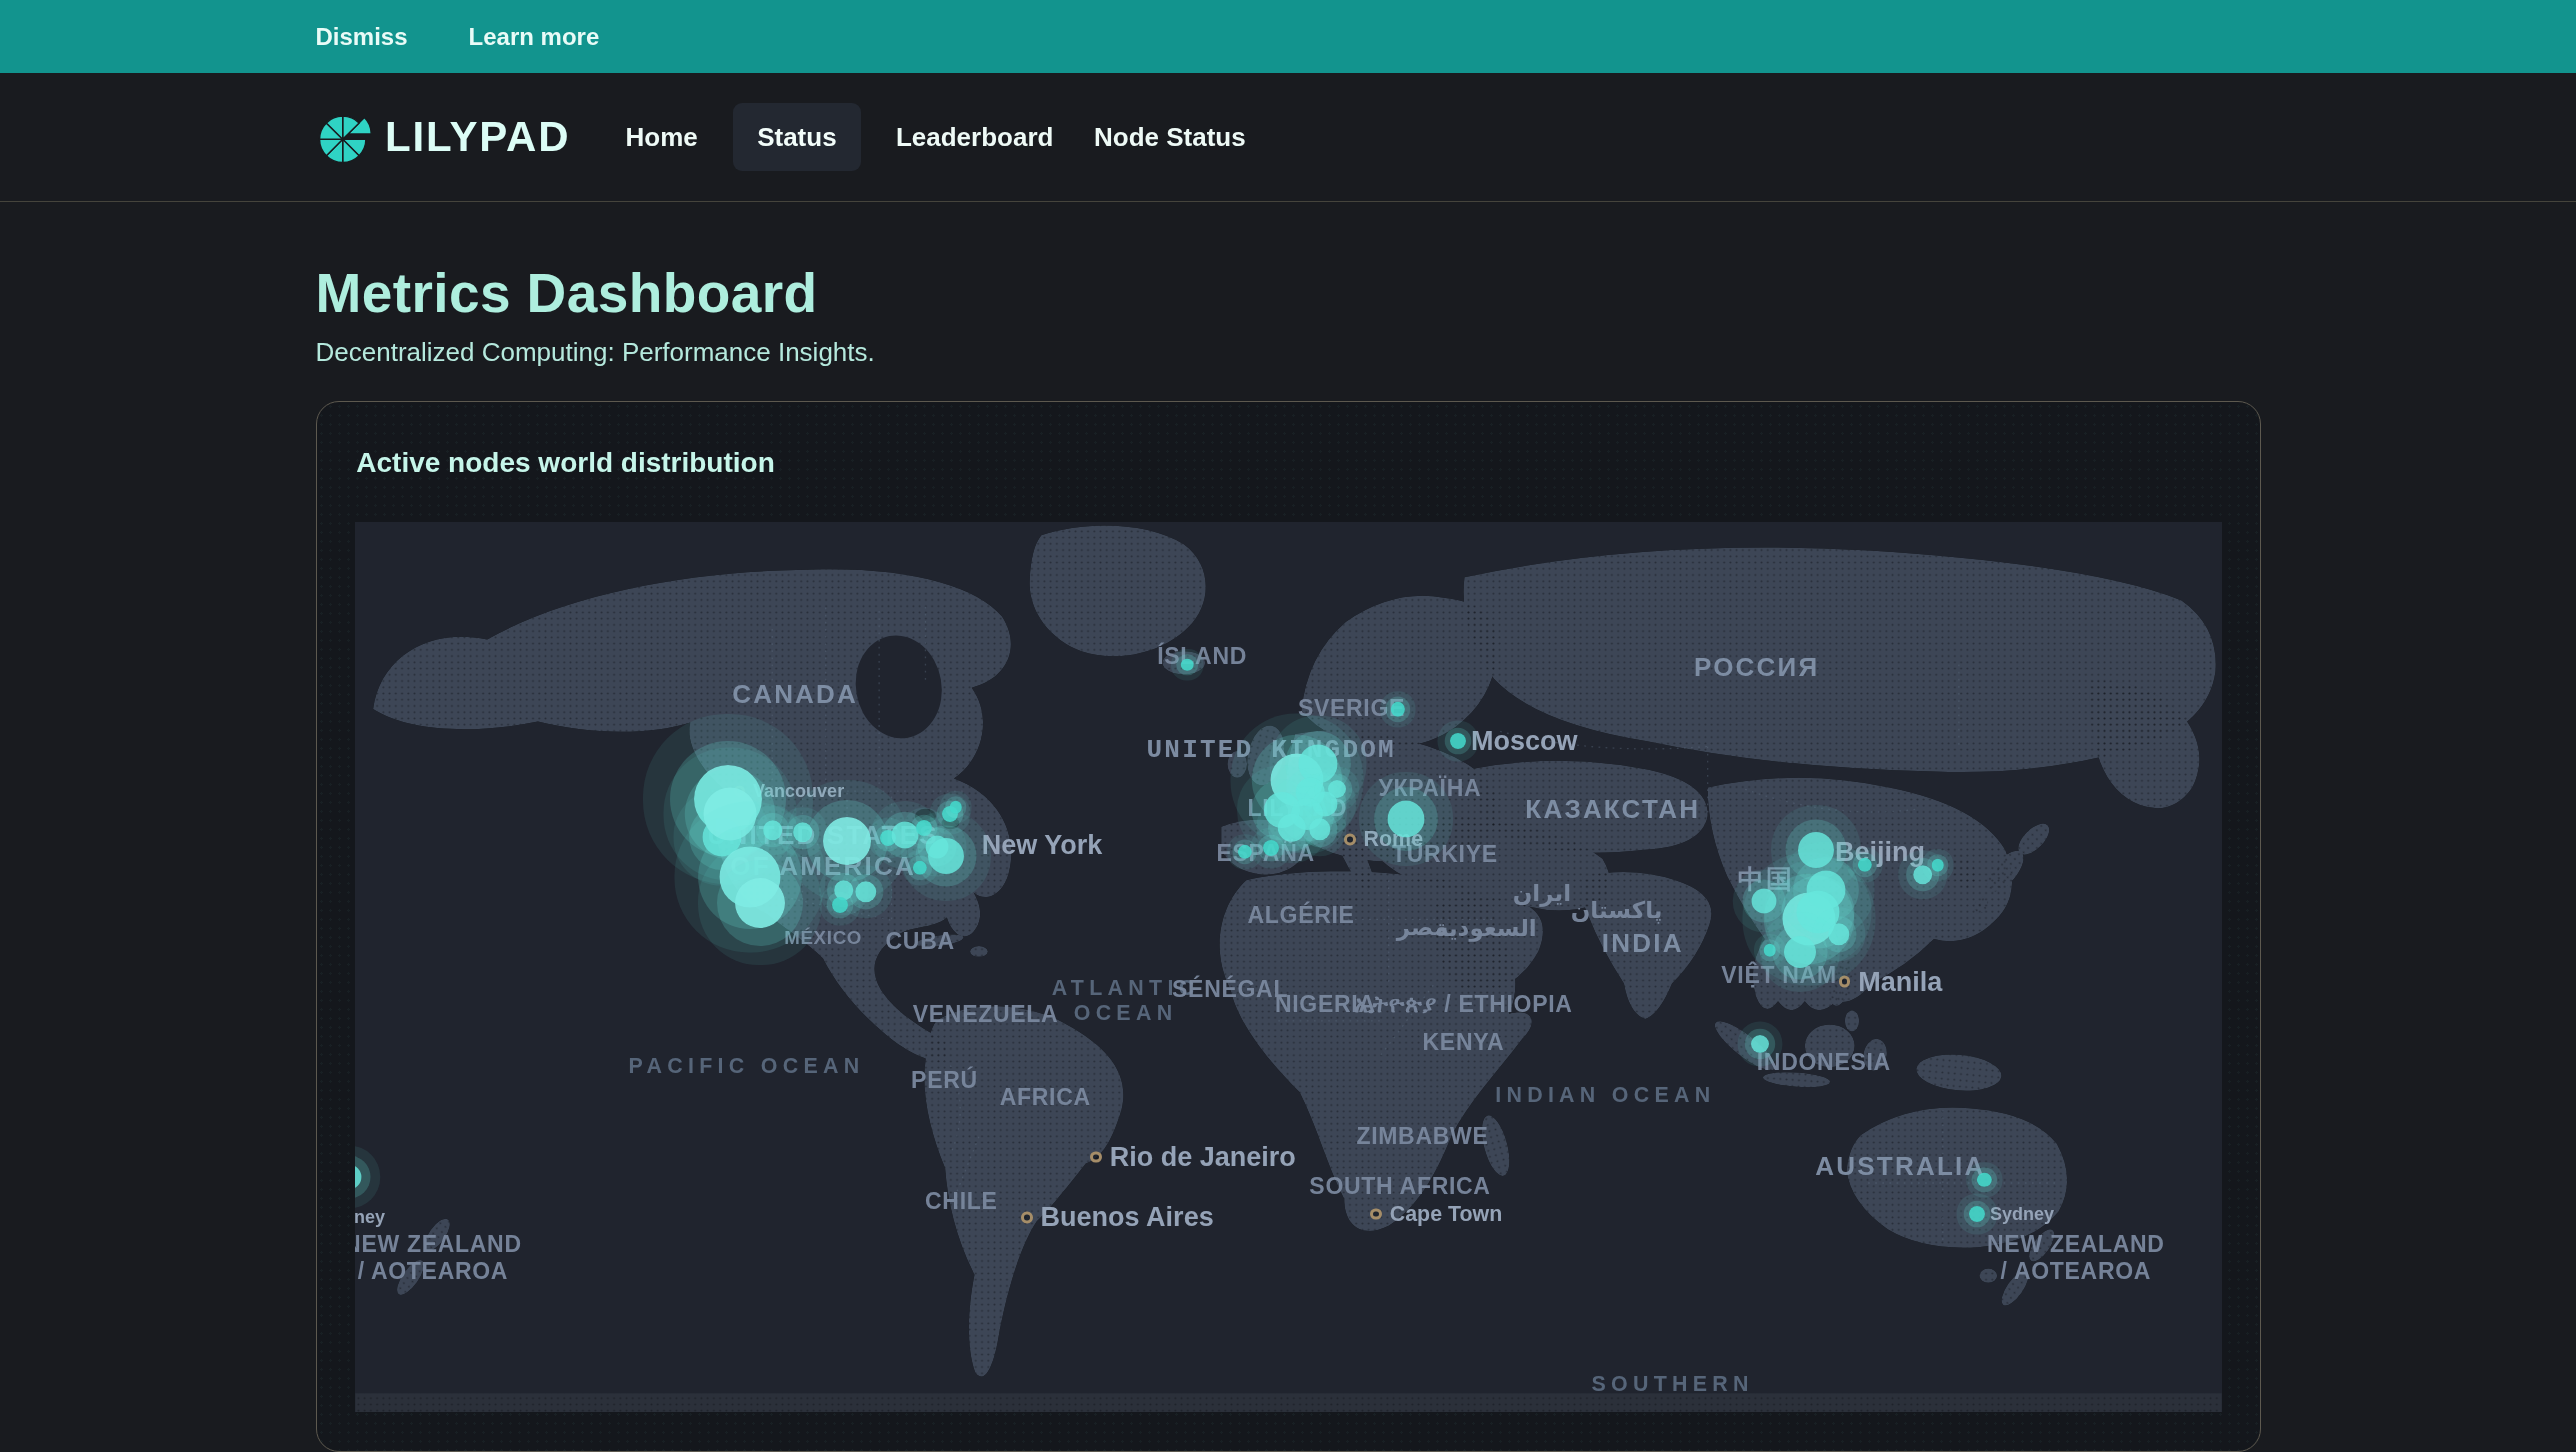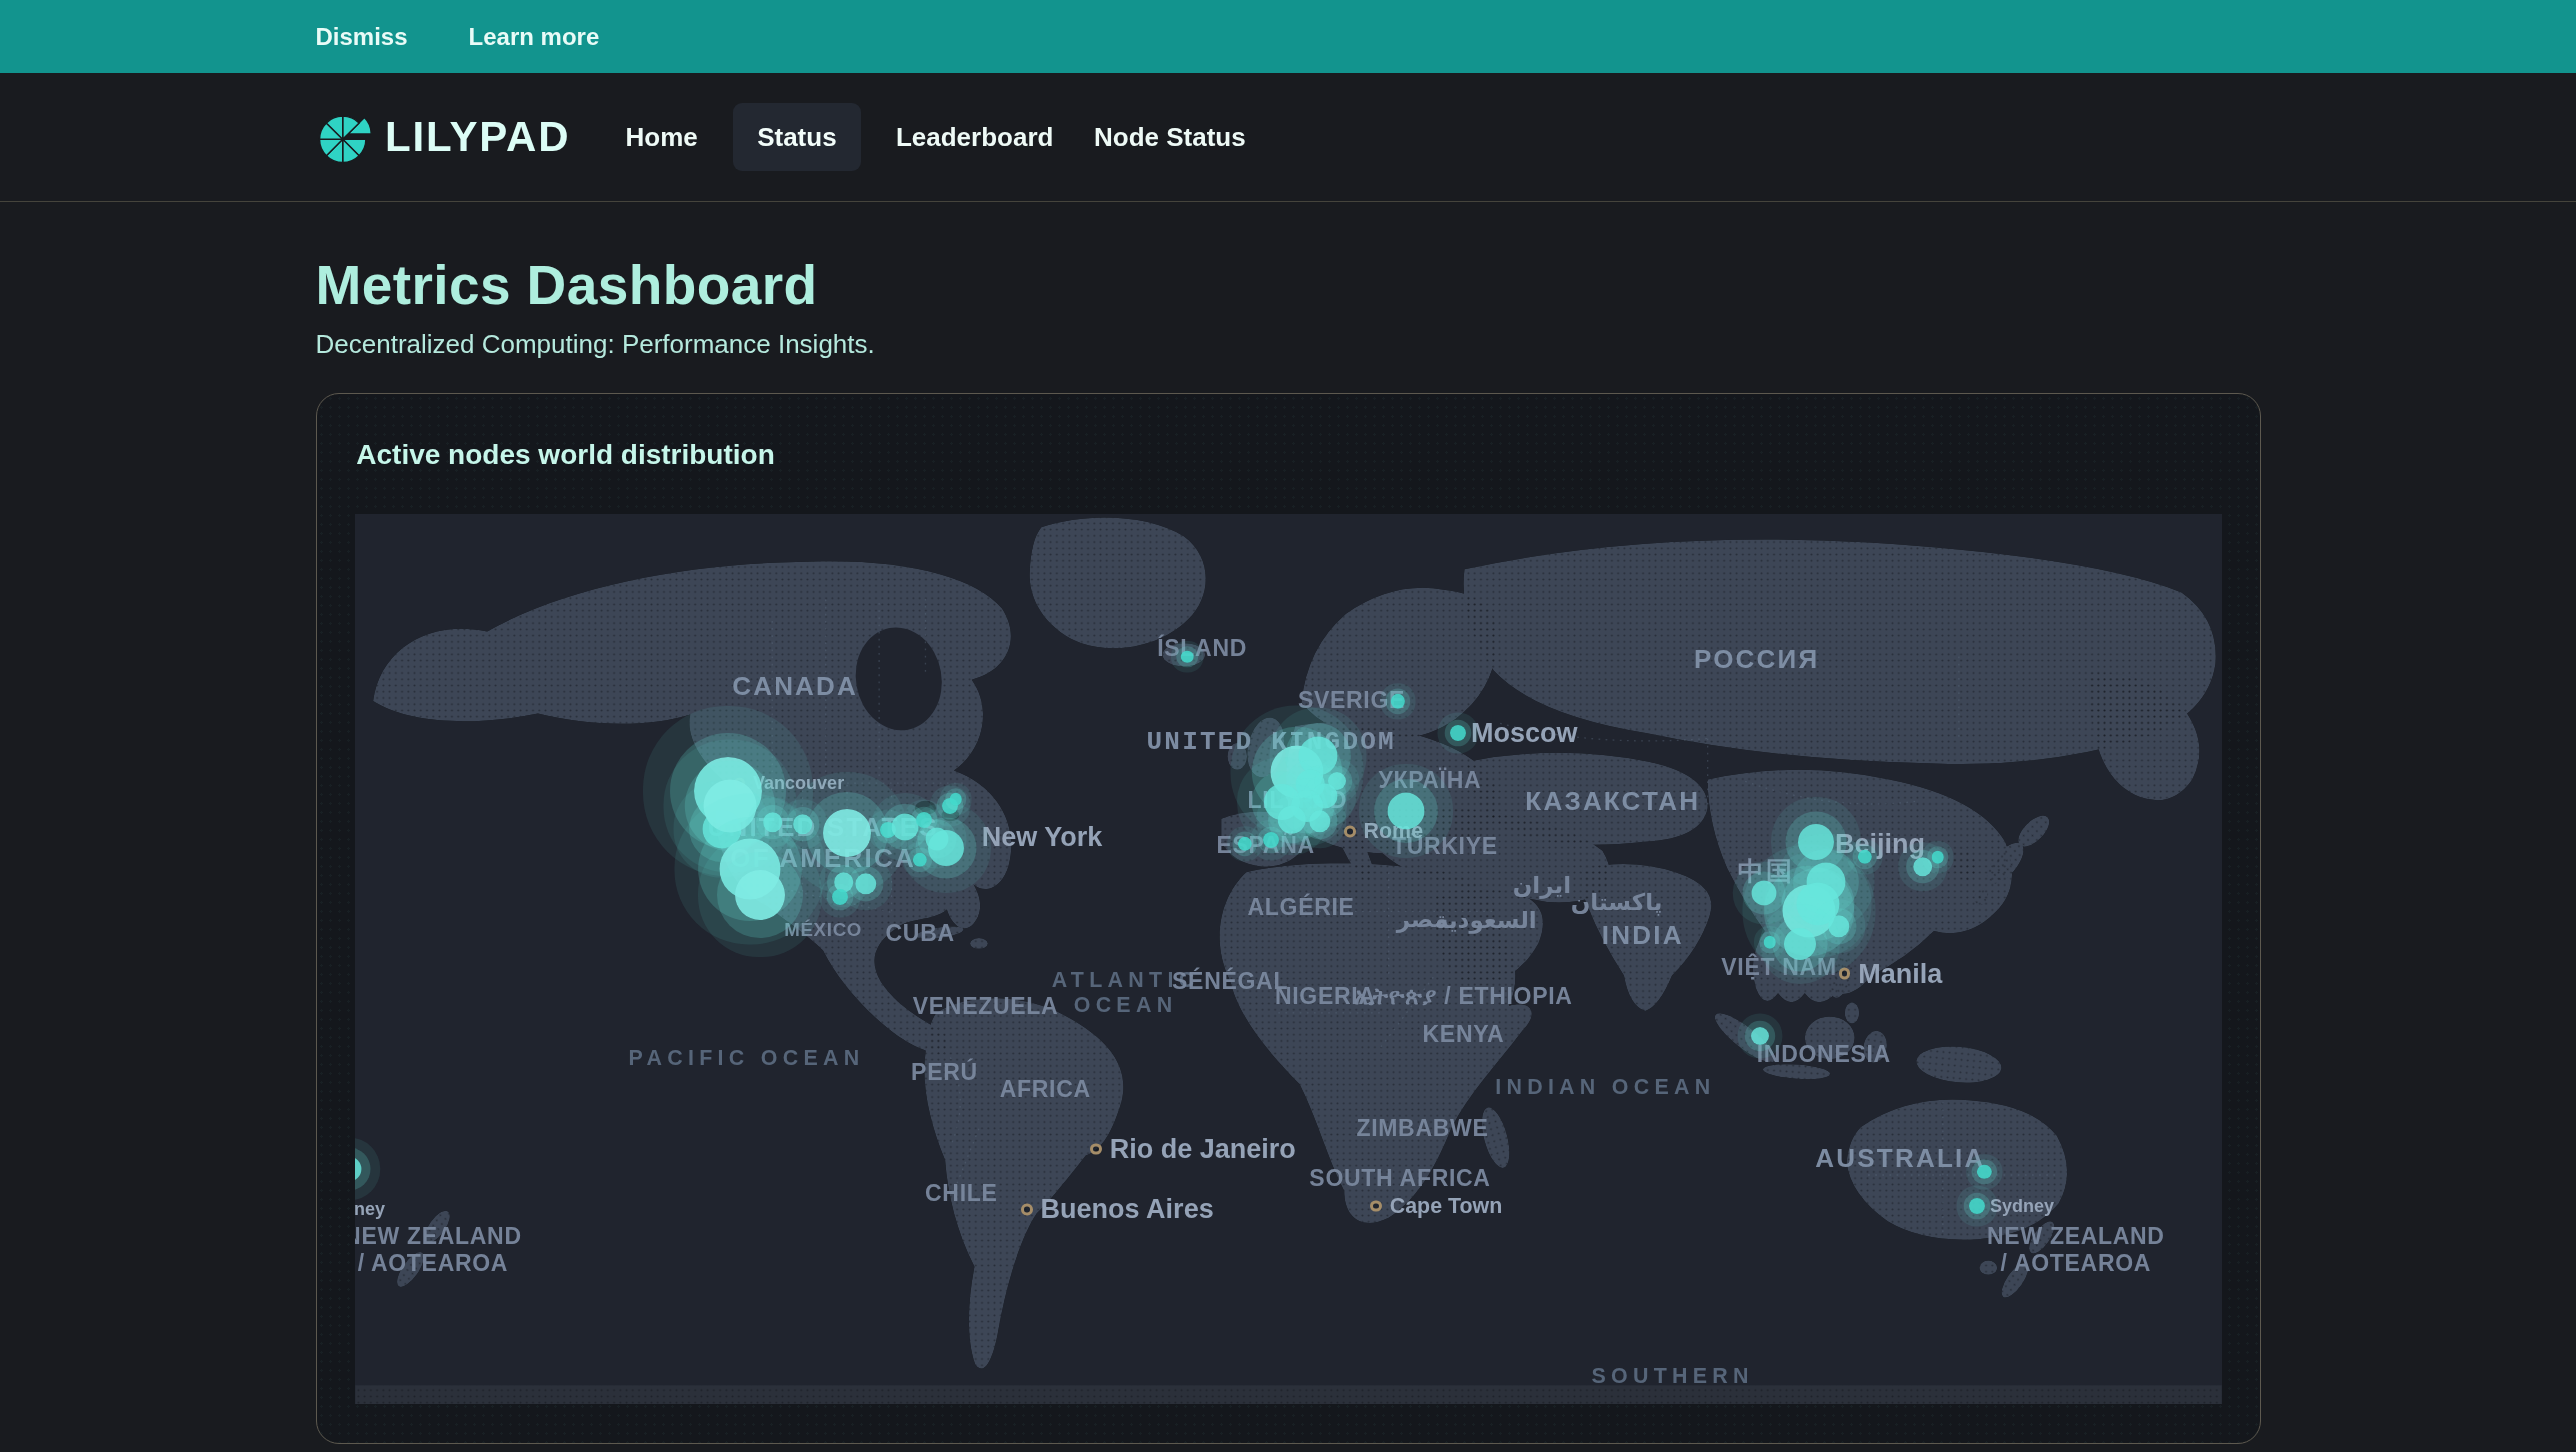--- a/index.html
+++ b/index.html
@@ -20,21 +20,21 @@
   
   .nav { height:129px; border-bottom:0.9px solid #45443c; background:#191b1f; }
   .nav-inner { width:1945px; margin:0 auto; height:100%; display:flex; align-items:center; }
   .brand { display:flex; align-items:center; gap:12.5px; cursor:pointer; }
   .brand-icon { width:57px; height:57px; }
   .brand-text { font-size:42px; font-weight:800; letter-spacing:1.8px; color:#dcfdf6; }
   .nav-items { display:flex; align-items:center; gap:30px; margin-left:50px; }
   .nav-item { font-size:26px; font-weight:700; color:#eefaf6; padding:18.7px 5.3px; cursor:pointer; border-radius:9px; }
   .nav-item.active { background:#232831; padding:18.7px 24px; color:#f2fdfa; }
   
-  main { width:1945px; margin:0 auto; padding-top:53px; }
+  main { width:1945px; margin:8px auto; padding-top:53px; }
   h1 { font-size:55px; line-height:61px; font-weight:600; letter-spacing:0.4px; color:#aeeede; }
   .subtitle { margin-top:12.5px; font-size:26px; line-height:30px; color:#b5e9dd; }
   
   .card {
     margin-top:34px; border:0.9px solid #5d594f; border-radius:23px;
     background-color:#14171c;
     background-image:radial-gradient(circle, rgba(96,170,180,.055) 1.1px, transparent 1.4px);
     background-size:9px 9px;
     padding:45px 38px 39px 38px;
   }

